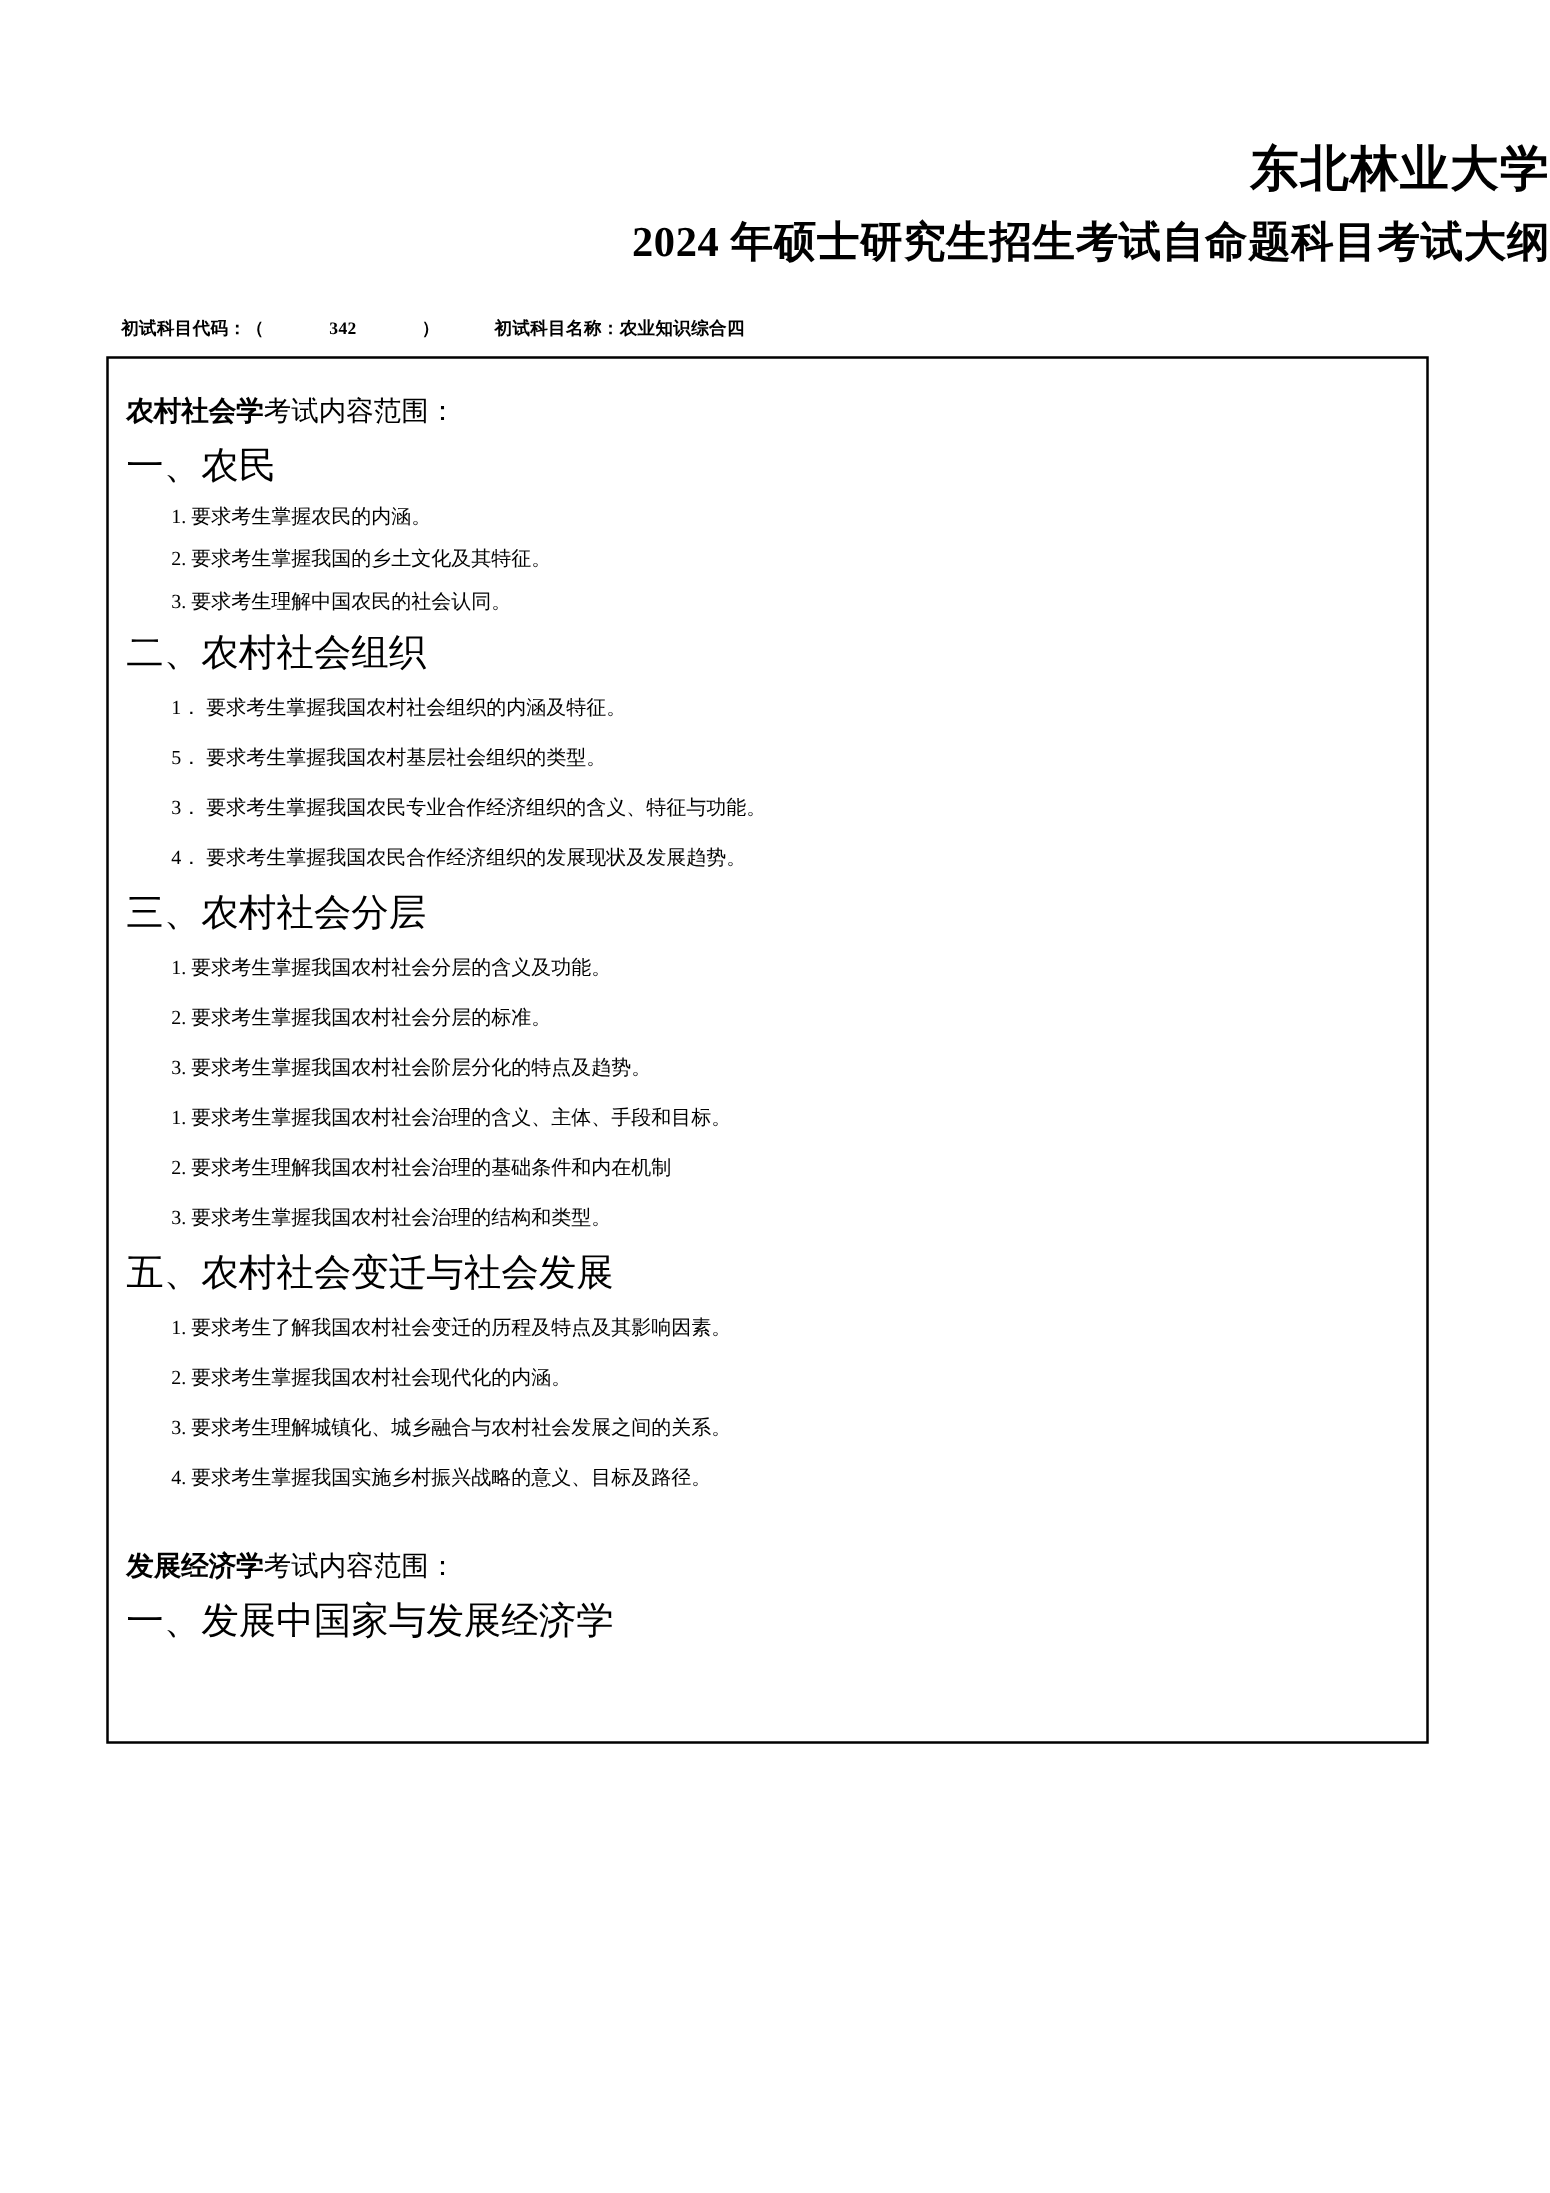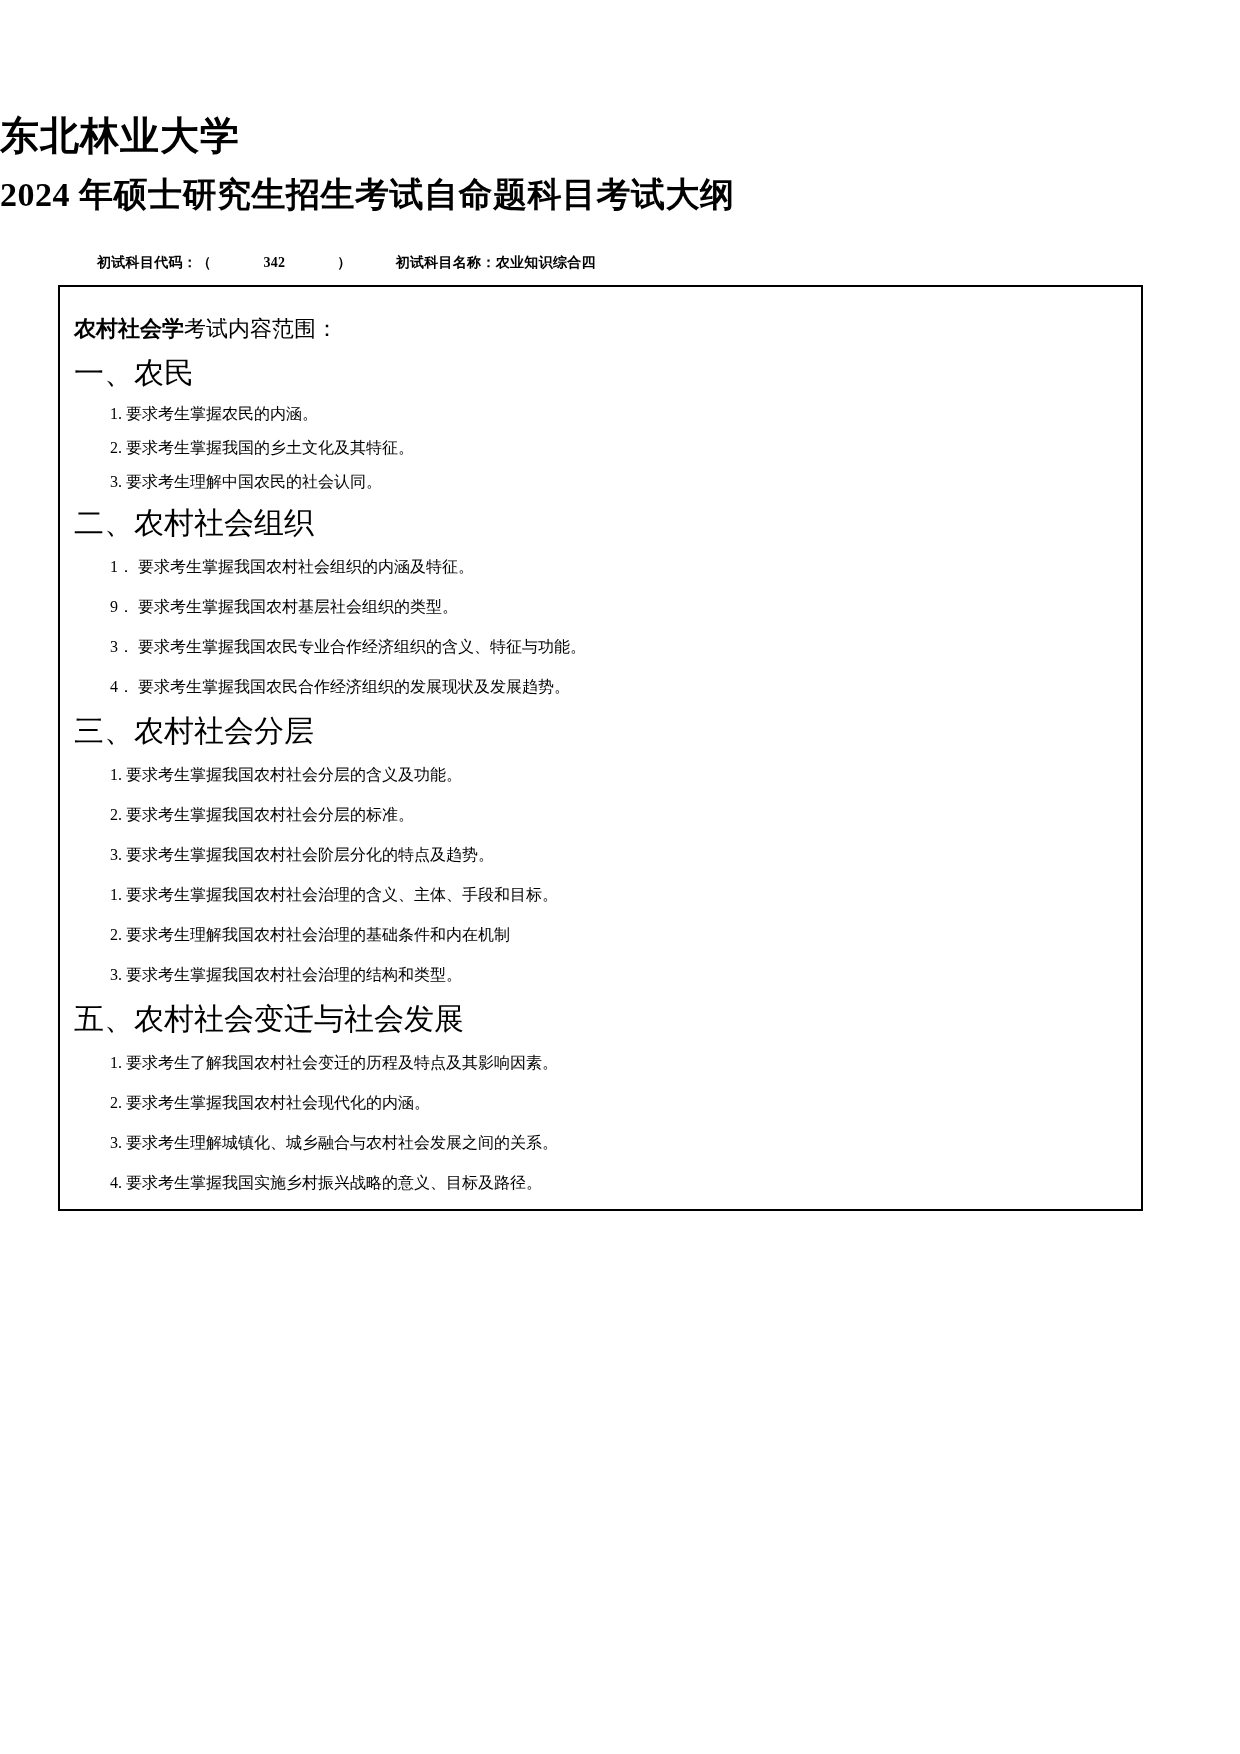--- a/index.html
+++ b/index.html
@@ -16,21 +16,21 @@
   }
   .page {
     position: relative;
     width: 1240px;
     height: 1754px;
     box-sizing: border-box;
     padding: 0;
   }
   .title-block {
     padding-top: 112px;
-    text-align: left;
+    text-align: right;
   }
   .doc-title {
     font-family: "Liberation Sans", "DejaVu Sans", sans-serif;
     font-weight: bold;
     font-size: 39px;
     line-height: 1.25;
     letter-spacing: 1px;
   }
   .doc-subtitle {
     font-family: "Liberation Serif", "DejaVu Serif", serif;
@@ -45,24 +45,24 @@
     padding-left: 97px;
     font-weight: bold;
     font-size: 14px;
     letter-spacing: 0.3px;
     white-space: nowrap;
   }
   .subject-line .gap-sm { display: inline-block; width: 52px; }
   .subject-line .gap-lg { display: inline-block; width: 44px; }
   .content-box {
     position: relative;
-    margin: 13px 97px 0 58px;
+    margin: 13px 97px 0 85px;
     border: 2px solid #000000;
     box-sizing: border-box;
-    height: 926px;
+    height: 1110px;
     overflow: hidden;
     padding: 22px 12px 0 14px;
   }
   .sec-heading {
     font-size: 22px;
     line-height: 1.0;
     margin: 0 0 0 0;
     padding: 9px 0 9px 0;
     white-space: nowrap;
   }
@@ -102,21 +102,21 @@
 
     <div class="sec-heading"><span class="bold">农村社会学</span><span>考试内容范围：</span></div>
 
     <div class="lvl1">一、农民</div>
     <div class="lvl2">1. 要求考生掌握农民的内涵。</div>
     <div class="lvl2">2. 要求考生掌握我国的乡土文化及其特征。</div>
     <div class="lvl2">3. 要求考生理解中国农民的社会认同。</div>
 
     <div class="lvl1">二、农村社会组织</div>
     <div class="lvl2 loose">1． 要求考生掌握我国农村社会组织的内涵及特征。</div>
-    <div class="lvl2 loose">9． 要求考生掌握我国农村基层社会组织的类型。</div>
+    <div class="lvl2 loose">5． 要求考生掌握我国农村基层社会组织的类型。</div>
     <div class="lvl2 loose">3． 要求考生掌握我国农民专业合作经济组织的含义、特征与功能。</div>
     <div class="lvl2 loose">4． 要求考生掌握我国农民合作经济组织的发展现状及发展趋势。</div>
 
     <div class="lvl1">三、农村社会分层</div>
     <div class="lvl2 loose">1. 要求考生掌握我国农村社会分层的含义及功能。</div>
     <div class="lvl2 loose">2. 要求考生掌握我国农村社会分层的标准。</div>
     <div class="lvl2 loose">3. 要求考生掌握我国农村社会阶层分化的特点及趋势。</div>
 
     <div class="lvl2 loose">1. 要求考生掌握我国农村社会治理的含义、主体、手段和目标。</div>
     <div class="lvl2 loose">2. 要求考生理解我国农村社会治理的基础条件和内在机制</div>

